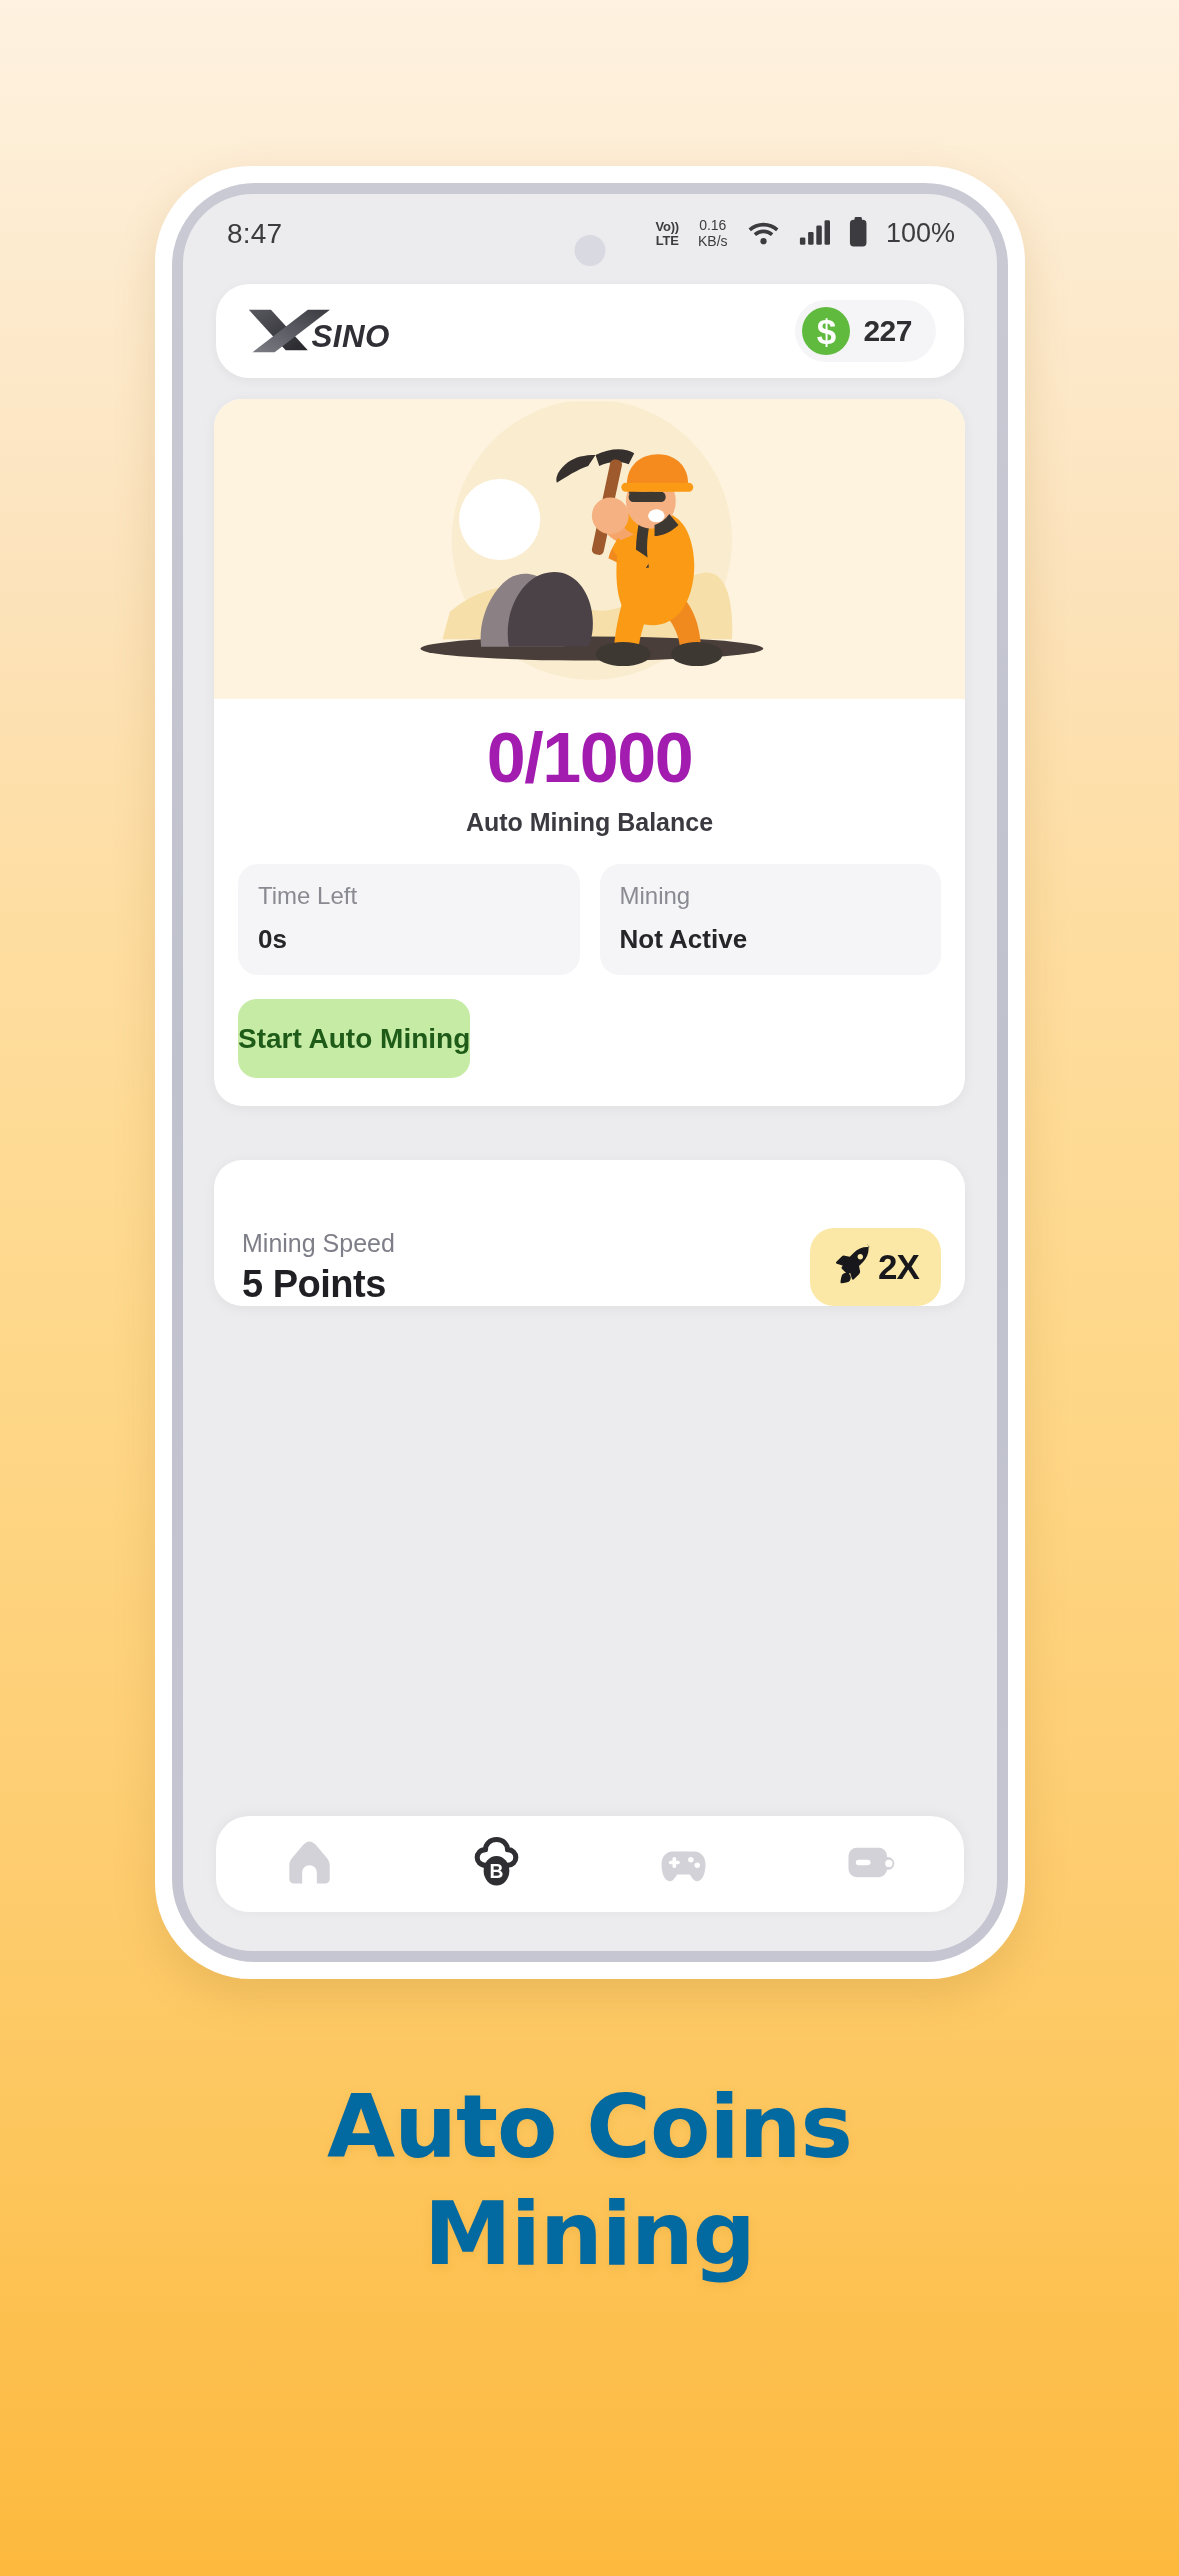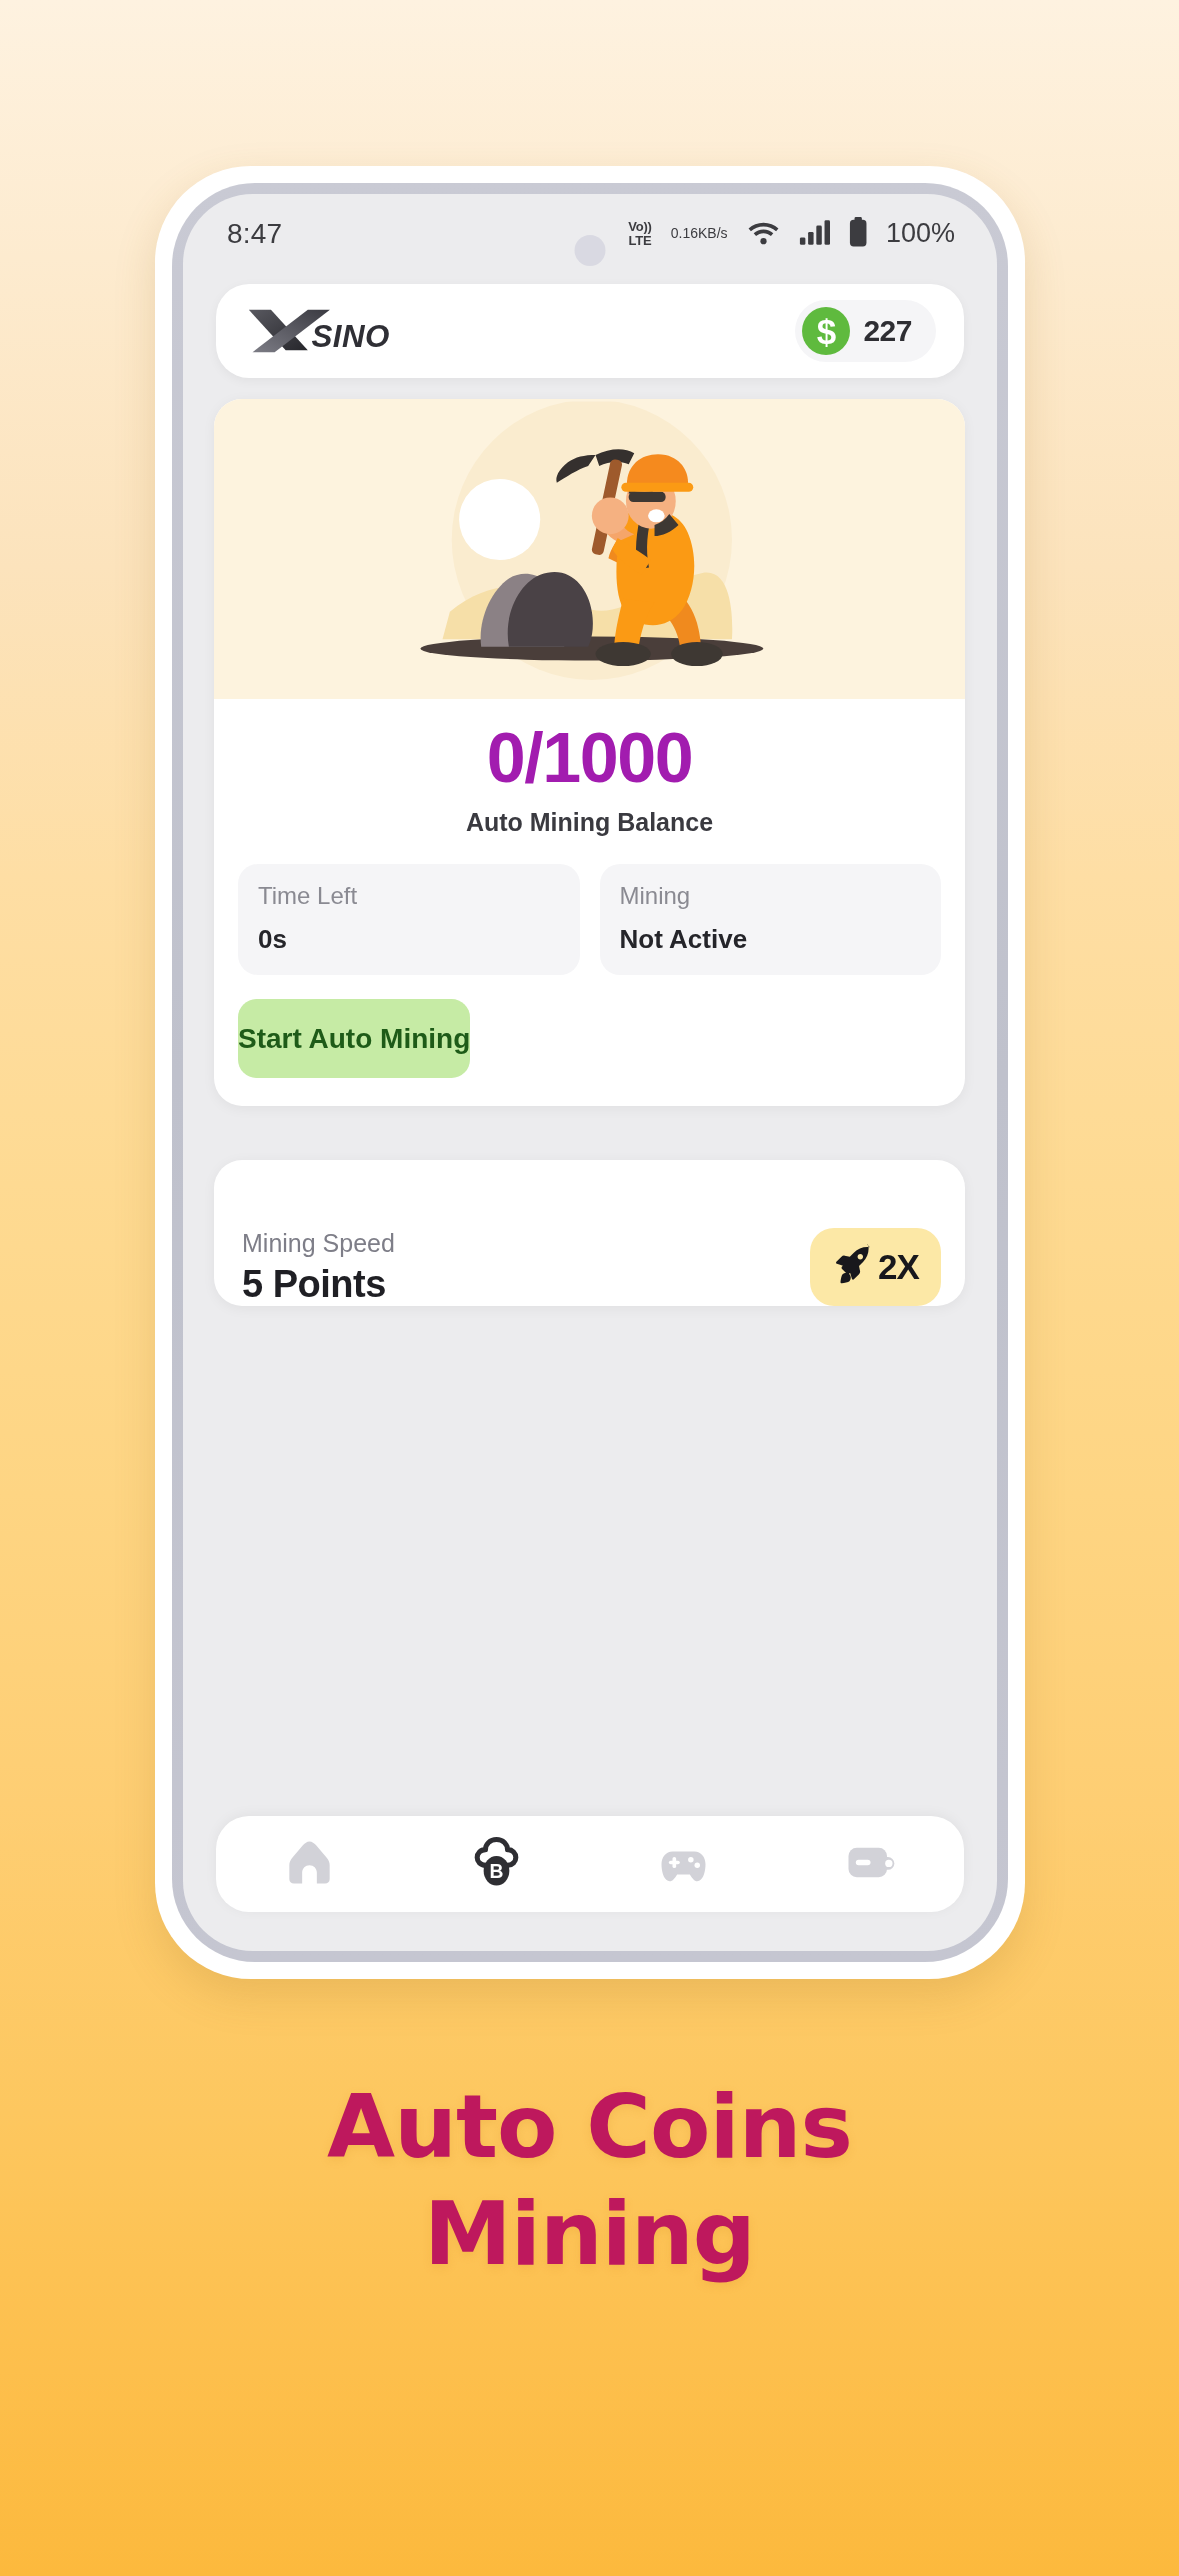--- a/index.html
+++ b/index.html
@@ -48,21 +48,21 @@
   .statusbar{
     position:absolute; left:0; top:0; width:100%; height:79px;
     display:flex; align-items:center; justify-content:space-between;
     padding:0 42px 0 44px;
     color:#3C3C40;
   }
   .sb-time{ font-size:28px; font-weight:400; letter-spacing:0.2px; }
   .sb-right{ display:flex; align-items:center; gap:19px; }
   .sb-volte{ display:flex; flex-direction:column; align-items:center;
     font-size:13px; font-weight:700; line-height:1.05; letter-spacing:-0.2px; }
-  .sb-kbs{ display:flex; flex-direction:row; align-items:center;
+  .sb-kbs{ display:flex; flex-direction:column; align-items:center;
     font-size:14px; font-weight:400; line-height:1.1; }
   .sb-pct{ font-size:27px; font-weight:400; }
   .camera{
     position:absolute; left:50%; top:41px; transform:translateX(-50%);
     width:31px; height:31px; border-radius:50%;
     background:#D9D9E2;
   }
 
   
   .app-head{
@@ -145,21 +145,21 @@
     height:96px; background:#FFFFFF; border-radius:33px;
     display:flex; align-items:center; justify-content:space-around;
     box-shadow:0 -1.8px 13px rgba(0,0,0,.05);
   }
   .navitem{ display:flex; align-items:center; justify-content:center;
     width:92px; height:92px; cursor:pointer; }
 
   
   .headline{
     position:absolute; left:0; top:2073px; width:100%;
-    text-align:center; color:#be185d;
+    text-align:center; color:#0369a1;
     font-family:"DejaVu Sans", sans-serif;
     font-weight:700; font-size:88px; line-height:1.22;
     letter-spacing:-0.9px;
     text-shadow:0 2.8px 9.2px rgba(205,135,25,.18);
   }
   .headline .l2{ display:block; }
 </style>
 </head>
 <body>
 

